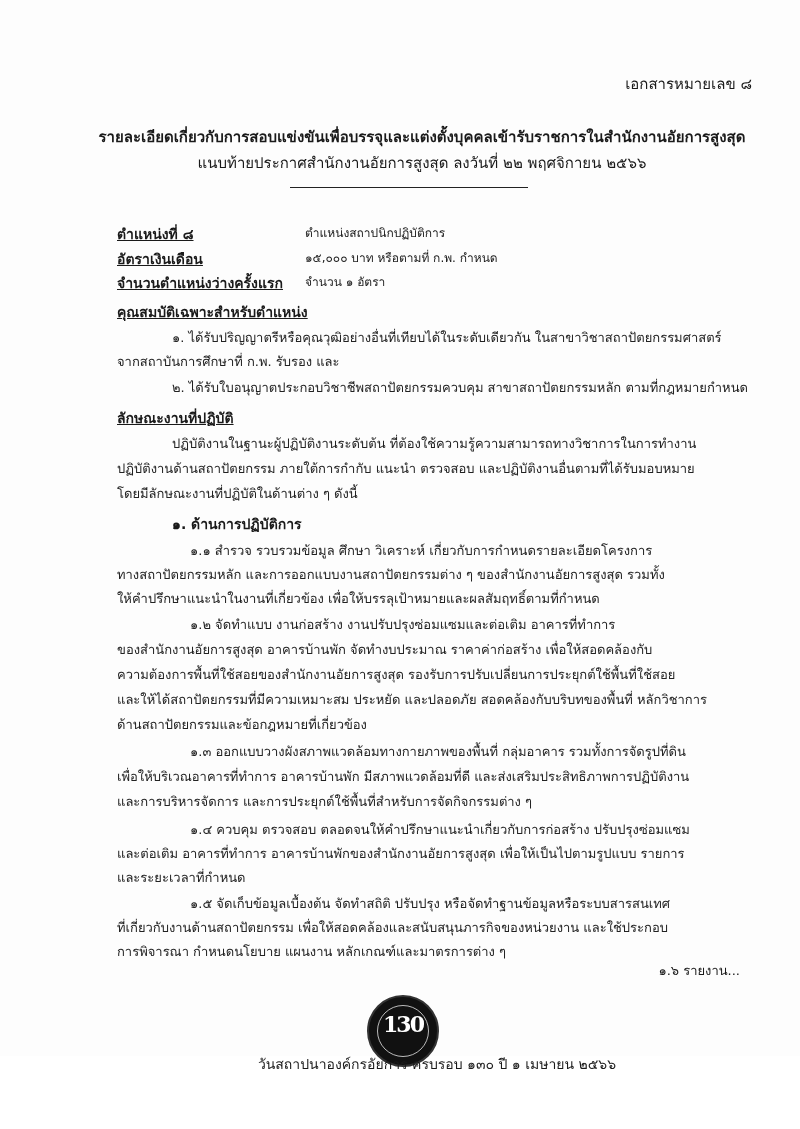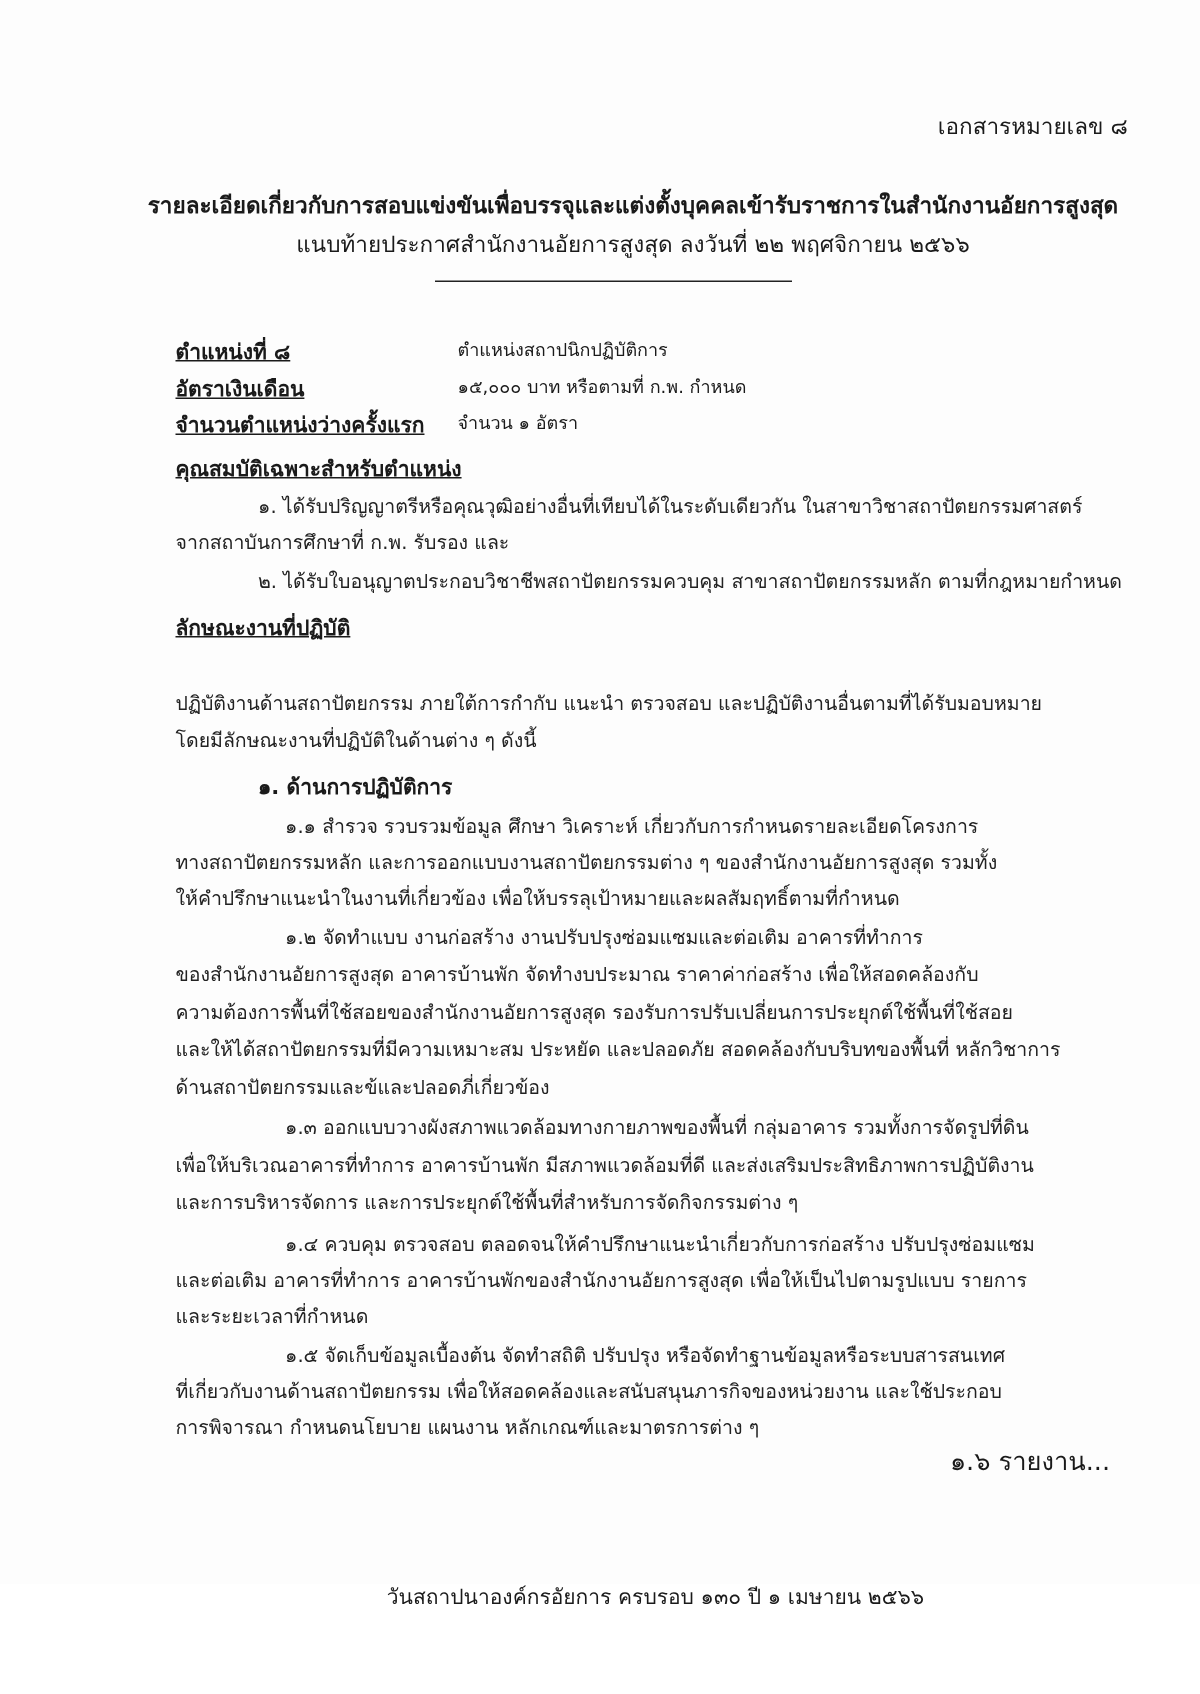--- a/index.html
+++ b/index.html
@@ -20,21 +20,21 @@
     .field-value { left: 305px; font-size: 12px; }
     .r1 { top: 223px; } .r2 { top: 248px; } .r3 { top: 272px; }
 
     .sec-head { left: 117px; font-size: 14px; font-weight: bold; text-decoration: underline; }
     .line { font-size: 13px; color: #222; }
     .ind1 { left: 172px; }
     .ind0 { left: 117px; }
     .subhead { left: 172px; font-size: 14px; font-weight: bold; }
     .ind2 { left: 190px; }
 
-    .continue { right: 60px; top: 960px; font-size: 17px; }
+    .continue { right: 60px; top: 960px; font-size: 13px; }
 
     .seal { position: absolute; left: 367px; top: 995px; width: 72px; height: 72px; border-radius: 50%; background: #111; border: 2px solid #333; box-sizing: border-box; }
     .seal .inner { position: absolute; left: 8px; top: 8px; width: 52px; height: 52px; border-radius: 50%; border: 1px solid #bbb; box-sizing: border-box; }
     .seal .num { position: absolute; left: 0; top: 14px; width: 68px; text-align: center; color: #fff; font-family: "DejaVu Serif", serif; font-weight: bold; font-size: 22px; letter-spacing: -2px; }
     .footer { left: 0; width: 800px; text-align: center; top: 1053px; font-size: 14px; margin-left: 37px; }
   </style>
 </head>
 <body>
 
 <div class="page">
@@ -51,44 +51,49 @@
   <div class="abs field-value r2">๑๕,๐๐๐ บาท หรือตามที่ ก.พ. กำหนด</div>
   <div class="abs field-label r3">จำนวนตำแหน่งว่างครั้งแรก</div>
   <div class="abs field-value r3">จำนวน ๑ อัตรา</div>
 
   <div class="abs sec-head" style="top:301px;">คุณสมบัติเฉพาะสำหรับตำแหน่ง</div>
   <div class="abs line ind1" style="top:327px;">๑. ได้รับปริญญาตรีหรือคุณวุฒิอย่างอื่นที่เทียบได้ในระดับเดียวกัน ในสาขาวิชาสถาปัตยกรรมศาสตร์</div>
   <div class="abs line ind0" style="top:351px;">จากสถาบันการศึกษาที่ ก.พ. รับรอง และ</div>
   <div class="abs line ind1" style="top:377px;">๒. ได้รับใบอนุญาตประกอบวิชาชีพสถาปัตยกรรมควบคุม สาขาสถาปัตยกรรมหลัก ตามที่กฎหมายกำหนด</div>
 
   <div class="abs sec-head" style="top:407px;">ลักษณะงานที่ปฏิบัติ</div>
+  <div class="abs line ind1" style="top:433px;">ปฏิบัติงานในฐานะผู้ปฏิบัติงานระดับต้น ที่ต้องใช้ความรู้ความสามารถทางวิชาการในการทำงาน</div>
   <div class="abs line ind0" style="top:458px;">ปฏิบัติงานด้านสถาปัตยกรรม ภายใต้การกำกับ แนะนำ ตรวจสอบ และปฏิบัติงานอื่นตามที่ได้รับมอบหมาย</div>
   <div class="abs line ind0" style="top:483px;">โดยมีลักษณะงานที่ปฏิบัติในด้านต่าง ๆ ดังนี้</div>
 
   <div class="abs subhead" style="top:513px;">๑. ด้านการปฏิบัติการ</div>
 
   <div class="abs line ind2" style="top:540px;">๑.๑ สำรวจ รวบรวมข้อมูล ศึกษา วิเคราะห์ เกี่ยวกับการกำหนดรายละเอียดโครงการ</div>
   <div class="abs line ind0" style="top:564px;">ทางสถาปัตยกรรมหลัก และการออกแบบงานสถาปัตยกรรมต่าง ๆ ของสำนักงานอัยการสูงสุด รวมทั้ง</div>
   <div class="abs line ind0" style="top:588px;">ให้คำปรึกษาแนะนำในงานที่เกี่ยวข้อง เพื่อให้บรรลุเป้าหมายและผลสัมฤทธิ์ตามที่กำหนด</div>
 
   <div class="abs line ind2" style="top:614px;">๑.๒ จัดทำแบบ งานก่อสร้าง งานปรับปรุงซ่อมแซมและต่อเติม อาคารที่ทำการ</div>
   <div class="abs line ind0" style="top:639px;">ของสำนักงานอัยการสูงสุด อาคารบ้านพัก จัดทำงบประมาณ ราคาค่าก่อสร้าง เพื่อให้สอดคล้องกับ</div>
   <div class="abs line ind0" style="top:664px;">ความต้องการพื้นที่ใช้สอยของสำนักงานอัยการสูงสุด รองรับการปรับเปลี่ยนการประยุกต์ใช้พื้นที่ใช้สอย</div>
   <div class="abs line ind0" style="top:689px;">และให้ได้สถาปัตยกรรมที่มีความเหมาะสม ประหยัด และปลอดภัย สอดคล้องกับบริบทของพื้นที่ หลักวิชาการ</div>
-  <div class="abs line ind0" style="top:714px;">ด้านสถาปัตยกรรมและข้และปลอดภี่เกี่ยวข้อง</div>
+  <div class="abs line ind0" style="top:714px;">ด้านสถาปัตยกรรมและข้อกฎหมายที่เกี่ยวข้อง</div>
 
   <div class="abs line ind2" style="top:741px;">๑.๓ ออกแบบวางผังสภาพแวดล้อมทางกายภาพของพื้นที่ กลุ่มอาคาร รวมทั้งการจัดรูปที่ดิน</div>
   <div class="abs line ind0" style="top:766px;">เพื่อให้บริเวณอาคารที่ทำการ อาคารบ้านพัก มีสภาพแวดล้อมที่ดี และส่งเสริมประสิทธิภาพการปฏิบัติงาน</div>
   <div class="abs line ind0" style="top:791px;">และการบริหารจัดการ และการประยุกต์ใช้พื้นที่สำหรับการจัดกิจกรรมต่าง ๆ</div>
 
   <div class="abs line ind2" style="top:819px;">๑.๔ ควบคุม ตรวจสอบ ตลอดจนให้คำปรึกษาแนะนำเกี่ยวกับการก่อสร้าง ปรับปรุงซ่อมแซม</div>
   <div class="abs line ind0" style="top:843px;">และต่อเติม อาคารที่ทำการ อาคารบ้านพักของสำนักงานอัยการสูงสุด เพื่อให้เป็นไปตามรูปแบบ รายการ</div>
   <div class="abs line ind0" style="top:867px;">และระยะเวลาที่กำหนด</div>
 
   <div class="abs line ind2" style="top:893px;">๑.๕ จัดเก็บข้อมูลเบื้องต้น จัดทำสถิติ ปรับปรุง หรือจัดทำฐานข้อมูลหรือระบบสารสนเทศ</div>
   <div class="abs line ind0" style="top:917px;">ที่เกี่ยวกับงานด้านสถาปัตยกรรม เพื่อให้สอดคล้องและสนับสนุนภารกิจของหน่วยงาน และใช้ประกอบ</div>
   <div class="abs line ind0" style="top:941px;">การพิจารณา กำหนดนโยบาย แผนงาน หลักเกณฑ์และมาตรการต่าง ๆ</div>
 
   <div class="abs continue">๑.๖ รายงาน...</div>
 
+  <div class="seal">
+    <div class="inner"></div>
+    <div class="num">130</div>
+  </div>
 
   <div class="abs footer">วันสถาปนาองค์กรอัยการ ครบรอบ ๑๓๐ ปี ๑ เมษายน ๒๕๖๖</div>
 </div>
 
 </body></html>

